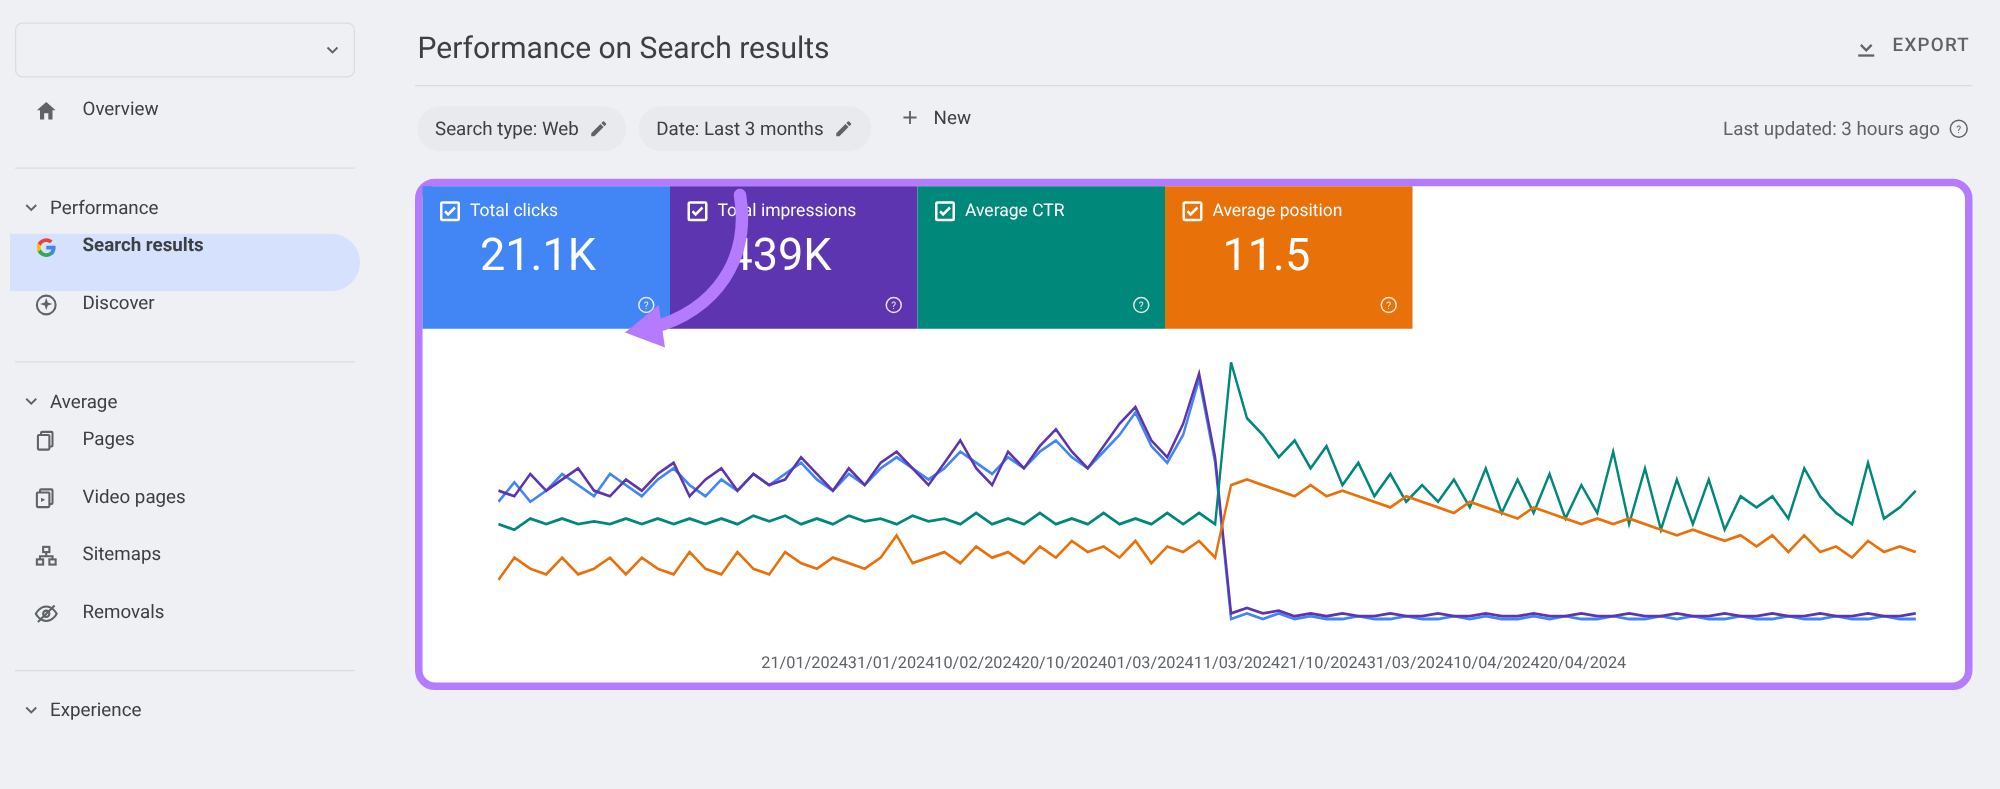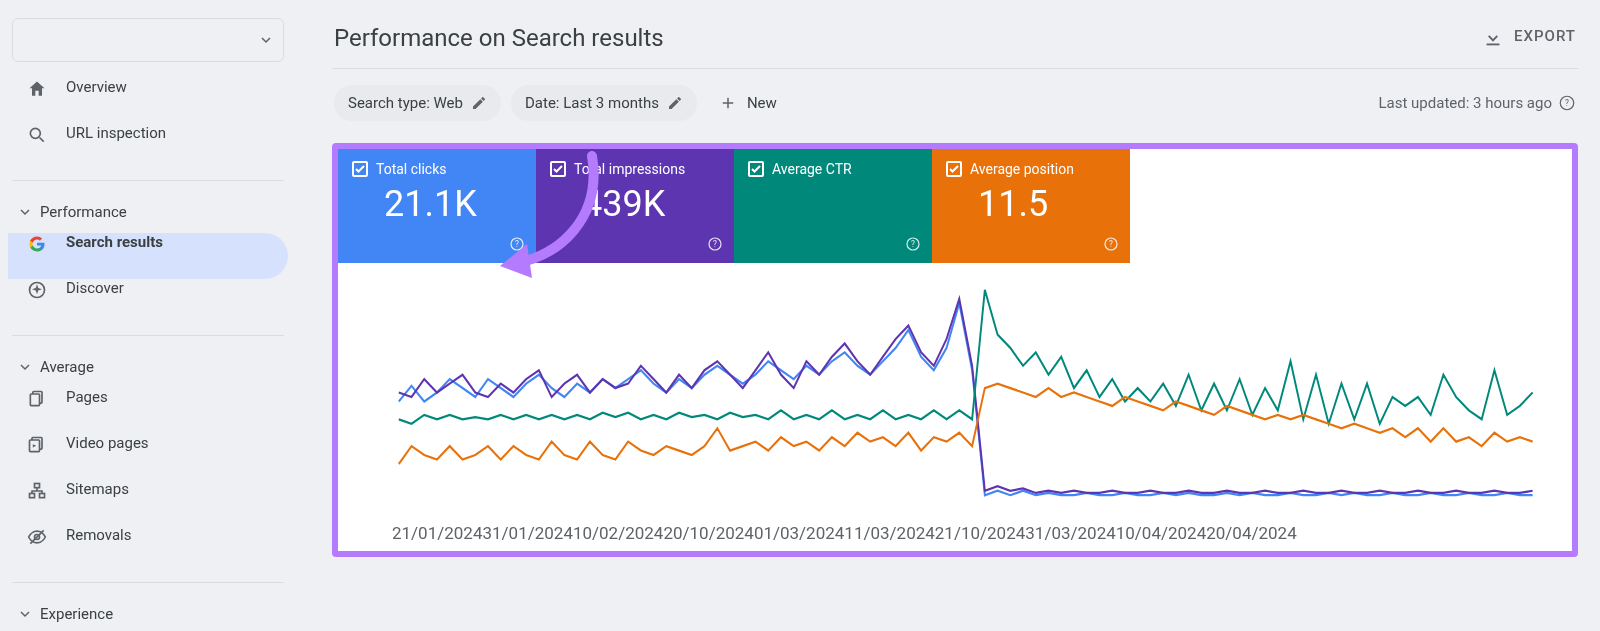--- a/index.html
+++ b/index.html
@@ -31,41 +31,41 @@
   .nav-section .chev{width:18px;height:18px;display:flex;align-items:center;justify-content:center;color:#5f6368;}
   .divider{height:1px;background:var(--border);margin:10px 4px;}
   
   .main{flex:1;padding:12px 22px 12px 36px;position:relative;}
   .page-header{display:flex;align-items:center;justify-content:space-between;border-bottom:1px solid var(--border);padding:12px 2px 16px 2px;}
   .page-title{font-size:24px;color:#3c4043;font-weight:400;}
   .export-btn{display:flex;align-items:flex-start;gap:10px;font-size:15px;font-weight:500;letter-spacing:1px;color:#5f6368;cursor:pointer;}
   .filters{display:flex;align-items:center;gap:10px;padding:16px 2px 16px 2px;}
   .chip{display:flex;align-items:center;gap:8px;background:var(--chip);height:36px;padding:0 14px;border-radius:18px;font-size:15px;color:var(--text);cursor:pointer;text-align:center;}
   .chip .pencil{width:16px;height:16px;color:#5f6368;}
-  .add-new{display:flex;align-items:center;gap:10px;height:36px;padding:0 12px;border-radius:18px;font-size:15px;color:var(--text);cursor:pointer;}
+  .add-new{display:flex;gap:10px;height:36px;padding:0 12px;border-radius:18px;font-size:15px;color:var(--text);cursor:pointer;}
   .add-new svg{width:18px;height:18px;color:#5f6368;}
   .last-updated{margin-left:auto;display:flex;align-items:center;gap:6px;font-size:15px;color:var(--text-light);}
   .last-updated .help{width:18px;height:18px;}
   
-  .report{border:6px solid var(--annotation);border-radius:4px;background:var(--card);margin-top:6px;}
+  .report{border:6px solid var(--annotation);border-radius:16px;background:var(--card);margin-top:6px;}
   .cards{display:flex;}
   .card{width:198px;height:114px;color:#fff;padding:12px 14px 10px 14px;position:relative;display:flex;flex-direction:column;justify-content:flex-start;}
   .card.blue{background:var(--blue);}
   .card.purple{background:var(--purple);}
   .card.teal{background:var(--teal);}
   .card.orange{background:var(--orange);}
   .card .check-row{display:flex;align-items:center;gap:8px;font-size:14px;font-weight:400;}
   .card .check-row .box{width:16px;height:16px;border:2px solid #fff;border-radius:2px;display:flex;align-items:center;justify-content:center;}
   .card .check-row .box svg{width:10px;height:10px;}
   .card .value{font-size:36px;margin-top:6px;font-weight:400;margin-left:32px;}
   .card .help{position:absolute;right:10px;bottom:10px;width:18px;height:18px;opacity:.85;}
   
   .chart-wrap{padding:10px 18px 8px 18px;}
   .chart-svg{width:100%;height:248px;display:block;}
-  .xaxis{display:flex;justify-content:flex-start;padding:2px 36px 0 36px;font-size:17px;color:var(--text-light);}
+  .xaxis{display:flex;justify-content:center;padding:2px 36px 0 36px;font-size:13px;color:var(--text-light);}
   
   .arrow{position:absolute;left:196px;top:146px;pointer-events:none;}
   .arrow svg{width:120px;height:140px;}
   
   svg{display:block;}
 </style>
 </head>
 <body>
 
 <div class="app">
@@ -81,29 +81,20 @@
 
     <div class="nav-item">
       <span class="icon">
         <svg viewBox="0 0 24 24" width="20" height="20">
             <path fill="#5f6368" d="M12 3l9 8h-3v9h-4v-6h-4v6H6v-9H3z"></path>
           </svg>
       </span>
       <span>Overview</span>
     </div>
 
-    <div class="nav-item">
-      <span class="icon">
-        <svg viewBox="0 0 24 24" width="20" height="20">
-            <circle cx="10" cy="10" r="6" fill="none" stroke="#5f6368" stroke-width="2"></circle>
-            <line x1="15" y1="15" x2="20" y2="20" stroke="#5f6368" stroke-width="2"></line>
-          </svg>
-      </span>
-      <span>URL inspection</span>
-    </div>
 
     <div class="divider"></div>
 
     <div class="nav-section">
       <span class="chev">
         <svg viewBox="0 0 10 10" width="10" height="10">
             <path d="M1 3 L5 7 L9 3" fill="none" stroke="#5f6368" stroke-width="1.5"></path>
           </svg>
       </span>
       <span>Performance</span>

